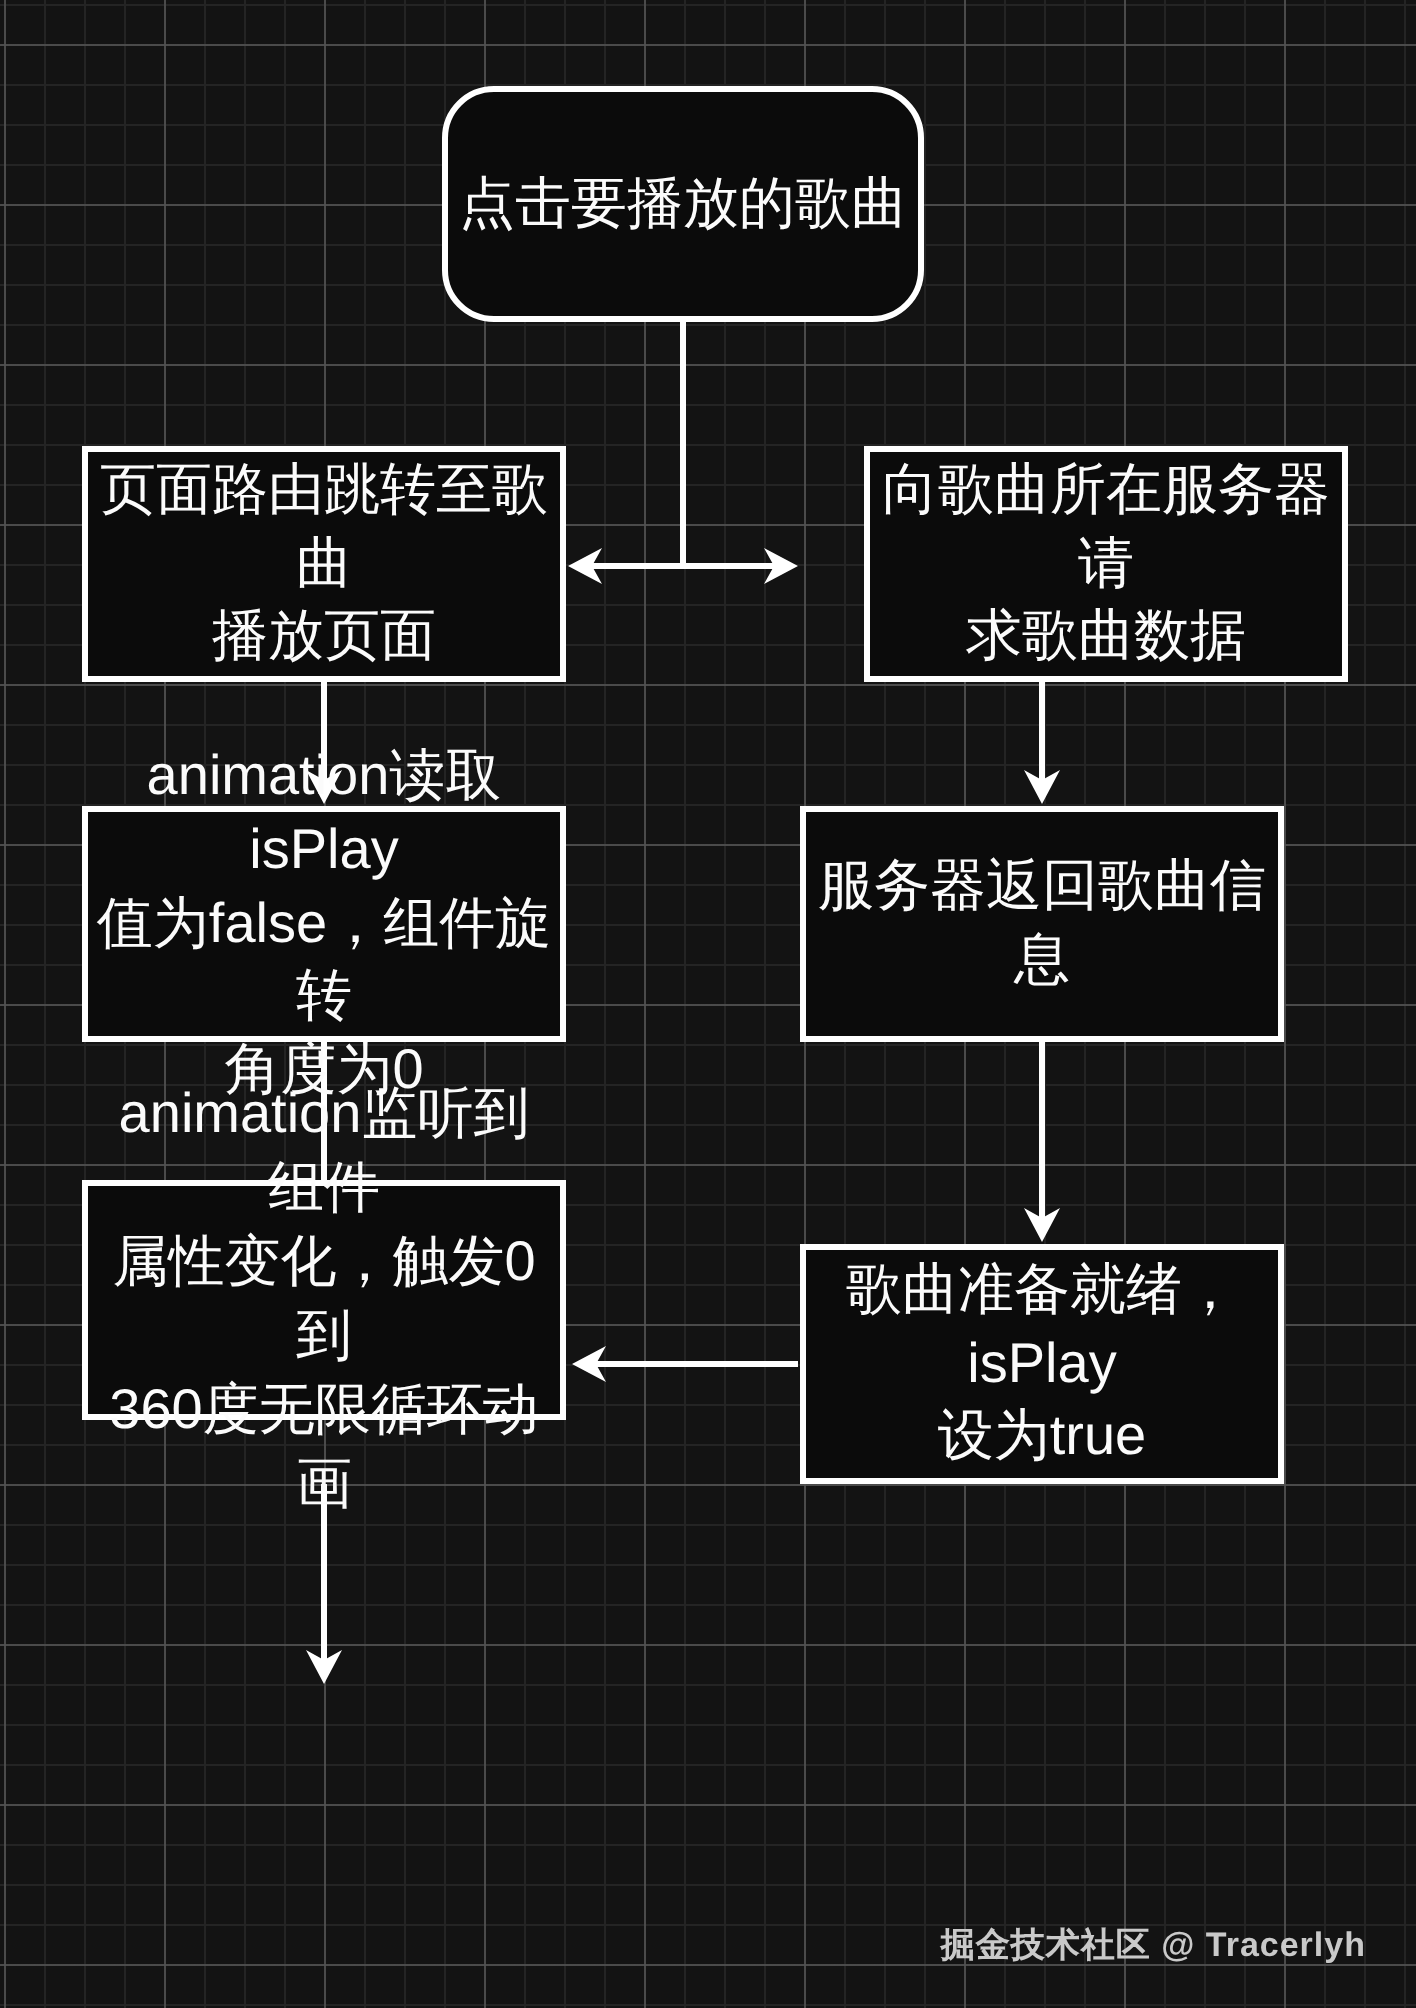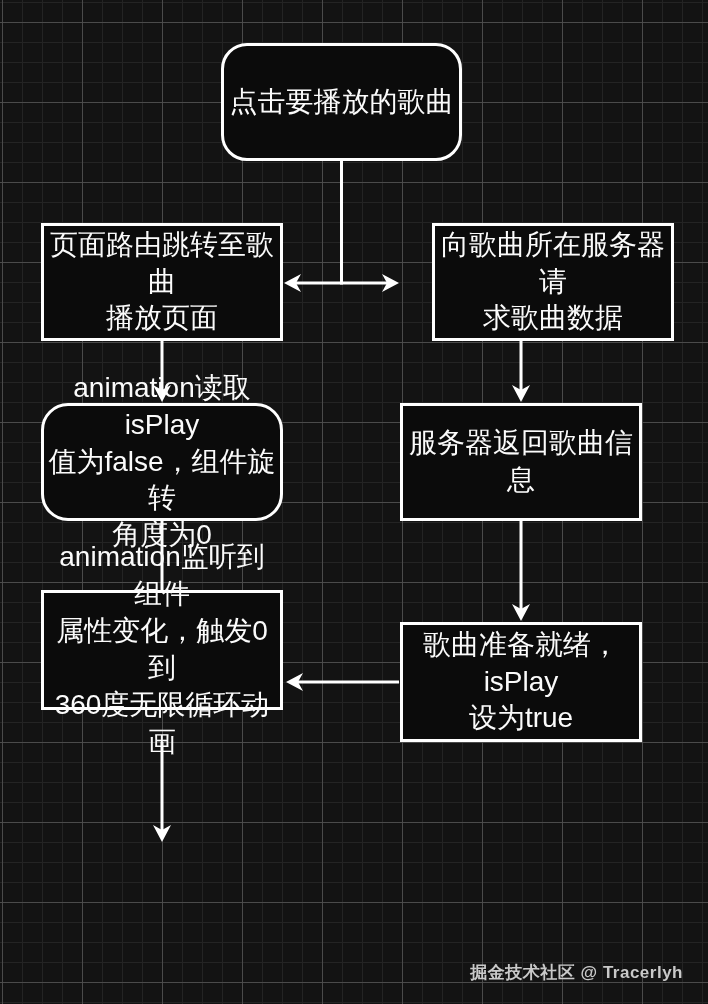--- a/index.html
+++ b/index.html
@@ -44,21 +44,21 @@
     font-size: 28px;
     line-height: 1.32;
     white-space: pre-line;
     padding: 0 4px;
     z-index: 2;
   }
   .node.rounded { border-radius: 26px; }
   #node-start          { left: 221px; top: 43px;  width: 241px; height: 118px; }
   #node-route-jump     { left: 41px;  top: 223px; width: 242px; height: 118px; }
   #node-request-song   { left: 400px; top: 223px; width: 242px; height: 118px; margin-left: 32px; }
-  #node-read-isplay    { left: 41px;  top: 403px; width: 242px; height: 118px; border-radius: 27px; }
+  #node-read-isplay    { left: 41px;  top: 403px; width: 242px; height: 118px; }
   #node-server-return  { left: 400px; top: 403px; width: 242px; height: 118px; }
   #node-trigger-anim   { left: 41px;  top: 590px; width: 242px; height: 120px; }
   #node-song-ready     { left: 400px; top: 622px; width: 242px; height: 120px; }
   #node-cover-rotate   { left: 41px;  top: 843px; width: 242px; height: 118px; }
   .watermark {
     position: absolute;
     right: 25px;
     bottom: 20px;
     color: #c9c9c9;
     font-size: 17px;

